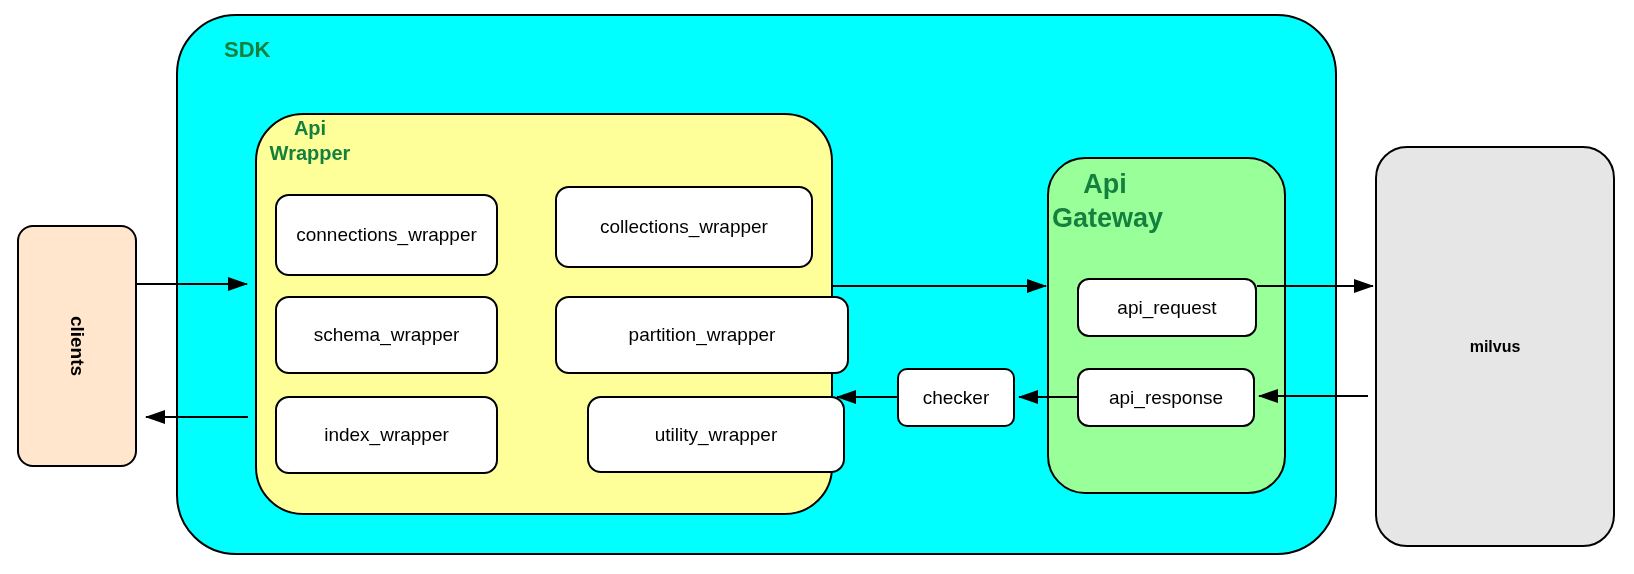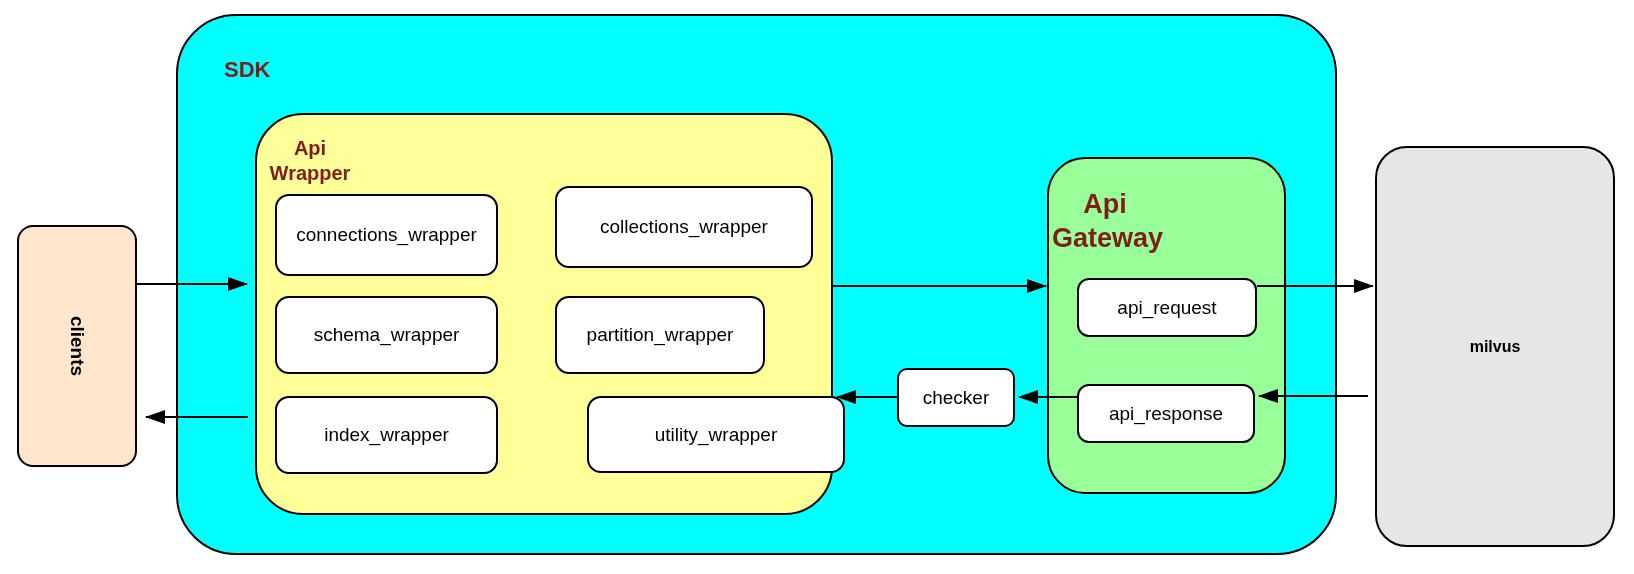--- a/index.html
+++ b/index.html
@@ -19,25 +19,24 @@
     position: absolute;
     box-sizing: border-box;
     border: 2px solid #000000;
     display: flex;
     align-items: center;
     justify-content: center;
     color: #000000;
   }
   .container-label {
     position: absolute;
-    color: #7f1d1d;
+    color: #15803d;
     font-weight: bold;
     line-height: 1.25;
     text-align: center;
-    margin-top: 20px;
   }
   
   #clients {
     left: 17px; top: 225px; width: 120px; height: 242px;
     background: #FFE6CC; border-radius: 16px;
   }
   #clients .vtext {
     transform: rotate(90deg);
     font-weight: bold;
     font-size: 19px;
@@ -76,26 +75,26 @@
   
   .module {
     background: #FFFFFF;
     border-radius: 14px;
     font-size: 19px;
     font-weight: normal;
   }
   #mod-connections { left: 275px; top: 194px; width: 223px; height: 82px; }
   #mod-collections { left: 555px; top: 186px; width: 258px; height: 82px; }
   #mod-schema      { left: 275px; top: 296px; width: 223px; height: 78px; }
-  #mod-partition   { left: 555px; top: 296px; width: 210px; height: 78px; }
+  #mod-partition   { left: 555px; top: 296px; width: 294px; height: 78px; }
   #mod-index       { left: 275px; top: 396px; width: 223px; height: 78px; }
   #mod-utility     { left: 555px; top: 396px; width: 258px; height: 77px; margin-left: 32px; }
   #checker         { left: 897px;  top: 368px; width: 118px; height: 59px; border-radius: 10px; }
   #api-request     { left: 1077px; top: 256px; width: 180px; height: 59px; border-radius: 12px; margin-top: 22px; }
-  #api-response    { left: 1077px; top: 384px; width: 178px; height: 59px; border-radius: 12px; }
+  #api-response    { left: 1077px; top: 368px; width: 178px; height: 59px; border-radius: 12px; }
   
   #edges {
     position: absolute;
     left: 0; top: 0; width: 1634px; height: 574px;
     pointer-events: none;
   }
   #edges line { stroke: #000000; stroke-width: 2; }
 </style>
 </head>
 <body>

